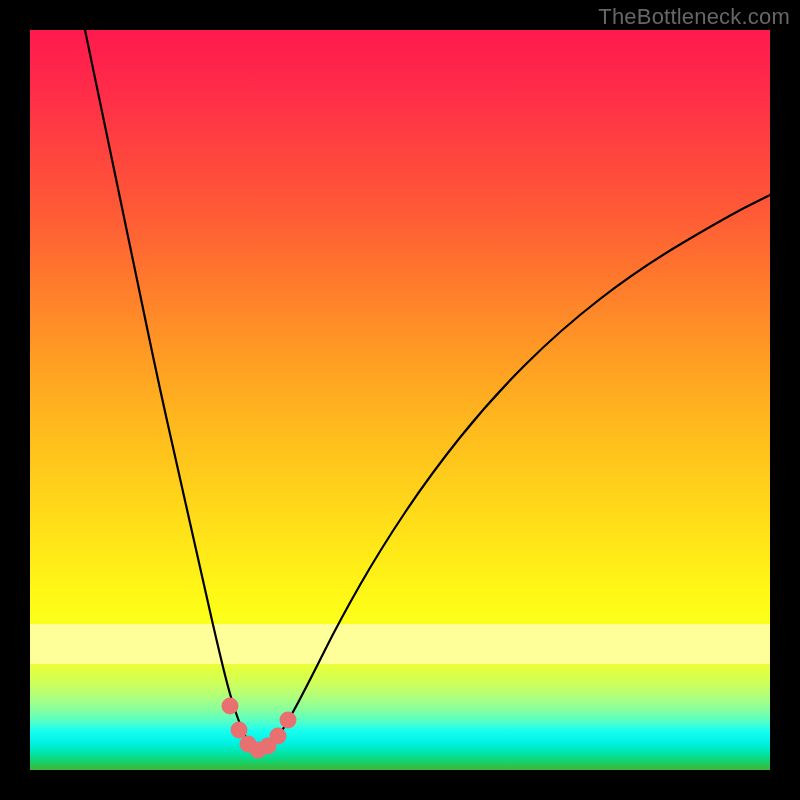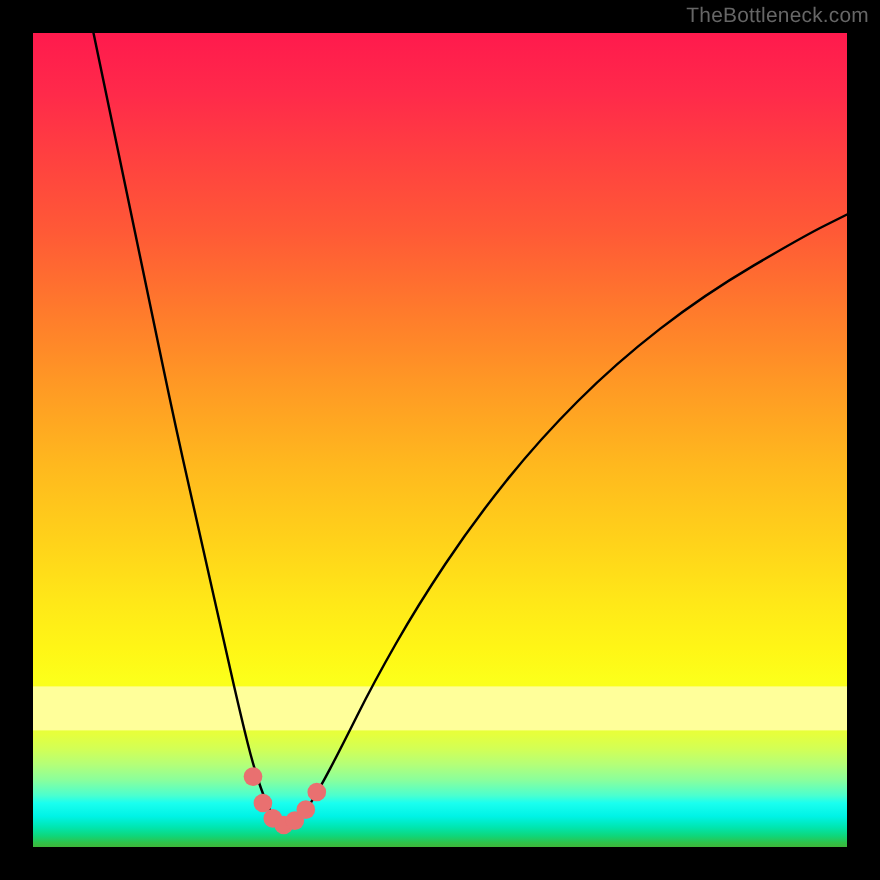--- a/index.html
+++ b/index.html
@@ -17,21 +17,21 @@
     left: 0;
     width: 800px;
     height: 800px;
     background: #000;
   }
   .watermark {
     position: absolute;
     top: 4px;
     right: 10px;
     color: #666;
-    font-size: 19px;
+    font-size: 22px;
     font-weight: 500;
     letter-spacing: 0.2px;
     font-family: Arial, Helvetica, sans-serif;
   }
   
   .plot {
     position: absolute;
     left: 30px;
     top: 30px;
     width: 740px;

